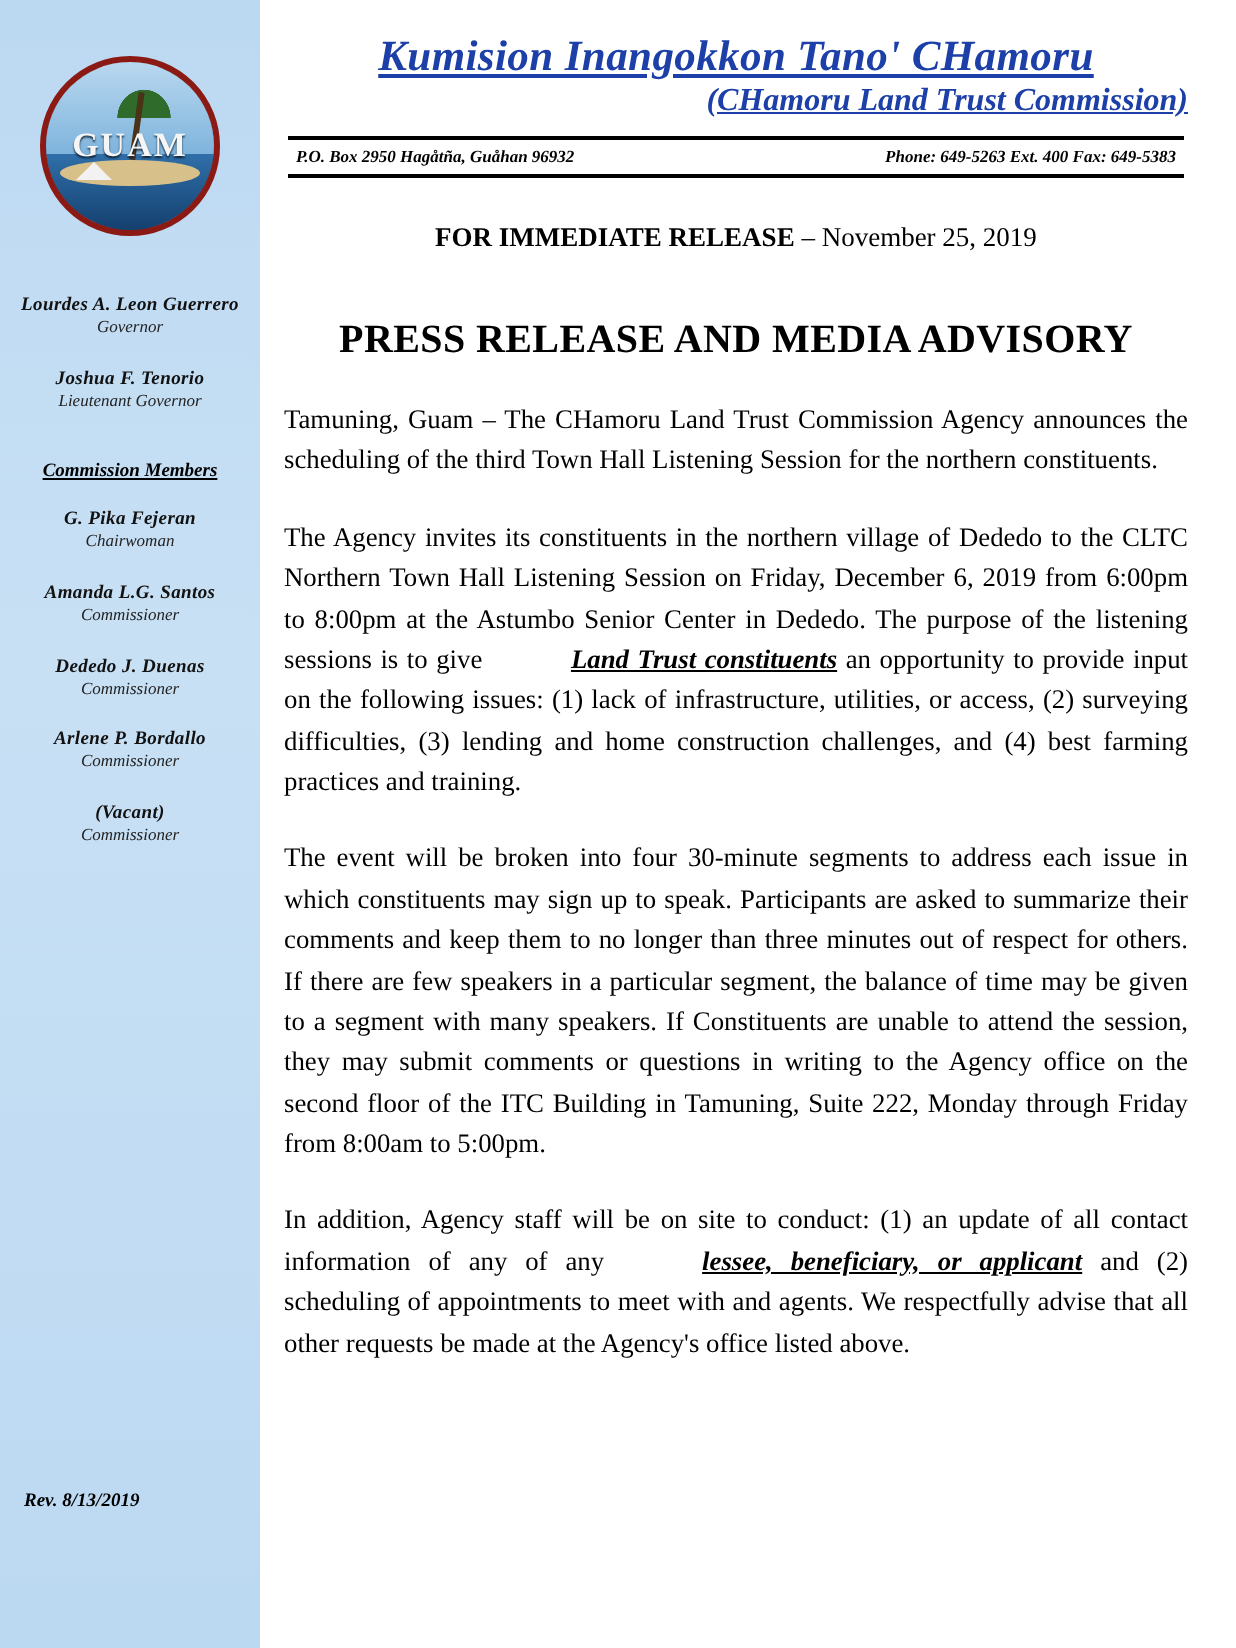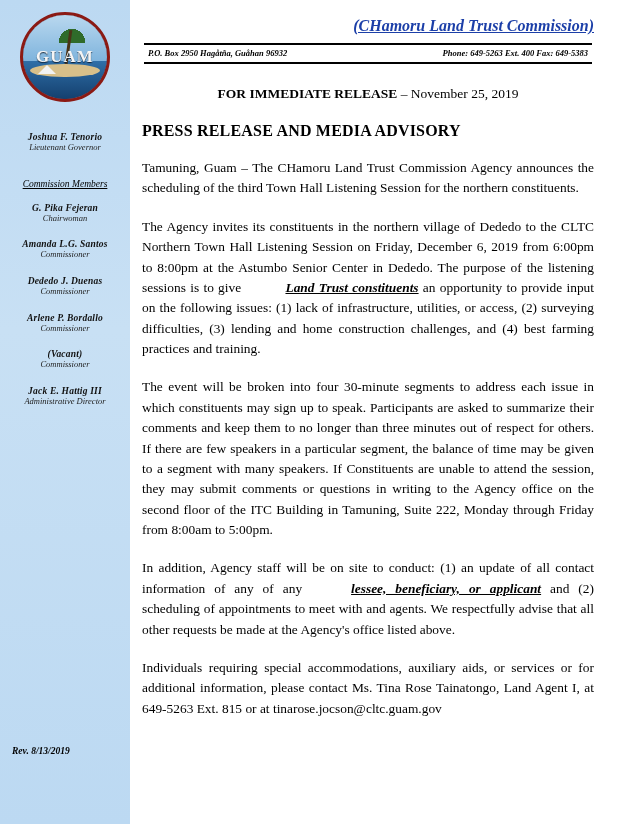--- a/index.html
+++ b/index.html
@@ -19,21 +19,21 @@
     background: #ffffff;
     display: flex;
   }
   
   .sidebar {
     width: 130px;
     flex: 0 0 130px;
     background: linear-gradient(to bottom, #bcd9f2 0%, #c8e0f4 40%, #bcd9f2 100%);
     background-color: #bfdcf3;
     position: relative;
-    padding-top: 6px;
+    padding-top: 22px;
     text-align: center;
   }
   .seal-wrap {
     width: 90px; height: 90px;
     margin: 6px auto 0 auto;
     position: relative;
   }
   .seal-outer {
     position: absolute; inset: 0;
     border-radius: 50%;
@@ -88,21 +88,21 @@
   .sidebar-names { margin-top: 30px; }
   .person { margin-bottom: 16px; line-height: 1.15; }
   .person .nm {
     font-size: 9.5px; font-weight: bold; font-style: italic;
     color: #111; letter-spacing: .2px;
   }
   .person .ttl {
     font-size: 8.5px; font-style: italic; color: #222;
   }
   .members-hdr {
-    font-size: 9.5px; font-weight: normal; font-style: italic;
+    font-size: 9.5px; font-weight: bold; font-style: italic;
     text-decoration: underline; margin: 26px 0 14px 0;
   }
   .rev {
     position: absolute; left: 12px; bottom: 68px;
     font-size: 9.5px; font-style: italic; font-weight: bold;
   }
   
   .content {
     flex: 1 1 auto;
     padding: 12px 24px 0 12px;
@@ -137,23 +137,24 @@
   }
   .lh-rule2 { height: 2px; background: #000; margin: 4px 2px 0 2px; }
 
   .fir {
     margin-top: 22px;
     font-size: 13.5px;
     text-align: center;
   }
   .fir b { font-weight: bold; }
   .pr-title {
+    text-align: center;
     font-weight: bold;
-    font-size: 16px;
-    margin-top: 20px;
+    font-size: 20px;
+    margin-top: 32px;
     letter-spacing: .2px;
   }
   p.body {
     font-size: 13.4px;
     line-height: 1.52;
     text-align: justify;
     margin: 18px 0 0 0;
   }
   .u-bold-italic { font-weight: bold; font-style: italic; text-decoration: underline; margin-left: 40px; }
   .end {
@@ -175,20 +176,24 @@
         <div class="seal-sand"></div>
         <div class="seal-fronds"></div>
         <div class="seal-palm"></div>
         <div class="seal-boat"></div>
         <div class="seal-text">GUAM</div>
       </div>
     </div>
 
     <div class="sidebar-names">
       <div class="person">
+        <div class="nm">Lourdes A. Leon Guerrero</div>
+        <div class="ttl">Governor</div>
+      </div>
+      <div class="person">
         <div class="nm">Joshua F. Tenorio</div>
         <div class="ttl">Lieutenant Governor</div>
       </div>
     </div>
 
     <div class="members-hdr">Commission Members</div>
 
     <div>
       <div class="person">
         <div class="nm">G. Pika Fejeran</div>
@@ -203,32 +208,29 @@
         <div class="ttl">Commissioner</div>
       </div>
       <div class="person">
         <div class="nm">Arlene P. Bordallo</div>
         <div class="ttl">Commissioner</div>
       </div>
       <div class="person">
         <div class="nm">(Vacant)</div>
         <div class="ttl">Commissioner</div>
       </div>
-      <div class="person">
-        <div class="nm">Jack E. Hattig III</div>
-        <div class="ttl">Administrative Director</div>
-      </div>
     </div>
 
     <div class="rev">Rev. 8/13/2019</div>
   </div>
 
   <div class="content">
 
     <div class="letterhead">
+      <div class="lh-title">Kumision Inangokkon Tano' CHamoru</div>
       <div class="lh-sub">(CHamoru Land Trust Commission)</div>
       <div class="lh-rule"></div>
       <div class="lh-contact">
         <span>P.O. Box 2950 Hagåtña, Guåhan 96932</span>
         <span>Phone: 649-5263 Ext. 400   Fax: 649-5383</span>
       </div>
       <div class="lh-rule2"></div>
     </div>
 
     <div class="fir">
@@ -238,16 +240,15 @@
     <div class="pr-title">PRESS RELEASE AND MEDIA ADVISORY</div>
 
     <p class="body">Tamuning, Guam – The CHamoru Land Trust Commission Agency announces the scheduling of the third Town Hall Listening Session for the northern constituents.</p>
 
     <p class="body"><span>The Agency invites its constituents in the northern village of Dededo to the CLTC Northern Town Hall Listening Session on Friday, December 6, 2019 from 6:00pm to 8:00pm at the Astumbo Senior Center in Dededo.  The purpose of the listening sessions is to give </span><span class="u-bold-italic">Land Trust constituents</span><span> an opportunity to provide input on the following issues: (1) lack of infrastructure, utilities, or access, (2) surveying difficulties, (3) lending and home construction challenges, and (4) best farming practices and training.</span></p>
 
     <p class="body">The event will be broken into four 30-minute segments to address each issue in which constituents may sign up to speak.  Participants are asked to summarize their comments and keep them to no longer than three minutes out of respect for others.  If there are few speakers in a particular segment, the balance of time may be given to a segment with many speakers.  If Constituents are unable to attend the session, they may submit comments or questions in writing to the Agency office on the second floor of the ITC Building in Tamuning, Suite 222, Monday through Friday from 8:00am to 5:00pm.</p>
 
     <p class="body"><span>In addition, Agency staff will be on site to conduct: (1) an update of all contact information of any of any </span><span class="u-bold-italic">lessee, beneficiary, or applicant</span><span> and (2) scheduling of appointments to meet with and agents.  We respectfully advise that all other requests be made at the Agency's office listed above.</span></p>
 
-    <p class="body">Individuals requiring special accommodations, auxiliary aids, or services or for additional information, please contact Ms. Tina Rose Tainatongo, Land Agent I, at 649-5263 Ext. 815 or at tinarose.jocson@cltc.guam.gov</p>
 
   </div>
 </div>
 
 </body></html>

